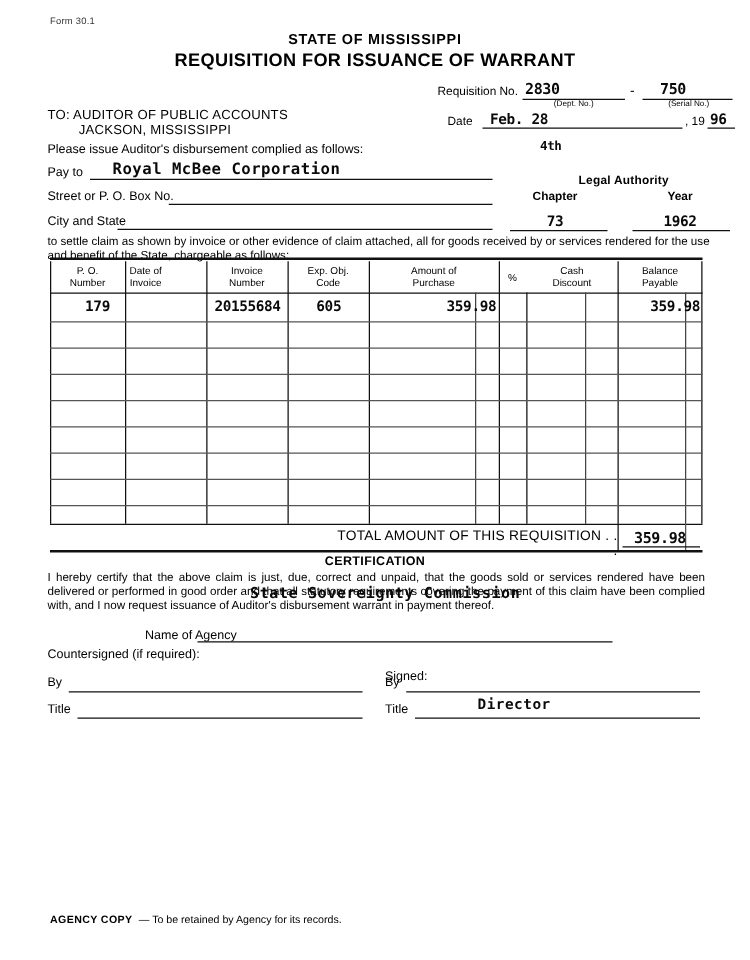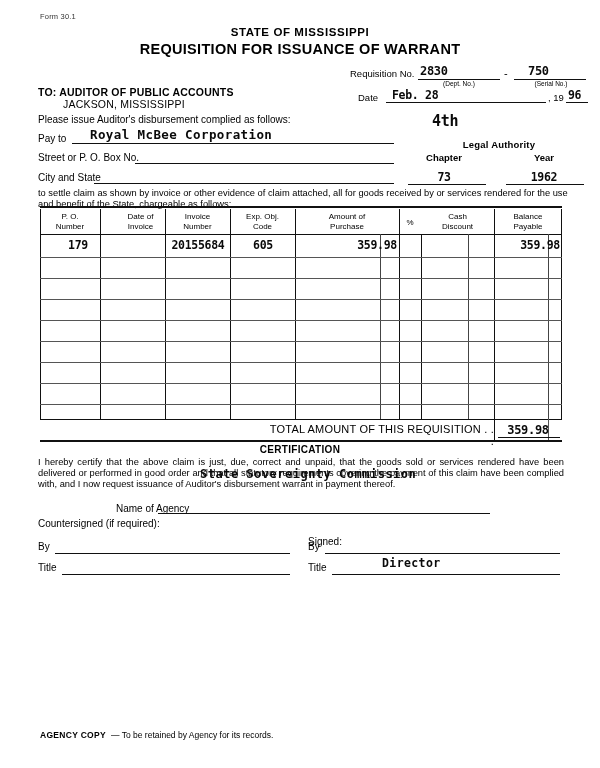--- a/index.html
+++ b/index.html
@@ -69,37 +69,37 @@
   .serialno { left: 516px; top: 80px; width: 70px; text-align: center; font-size: 6.5px; }
 
   .date-label { left: 358px; top: 92px; font-size: 9.5px; }
   .date-val { left: 392px; top: 88px; font-size: 11.5px; }
   .date-line { left: 386px; top: 102px; width: 160px; border-bottom: 1px solid #111; height: 0; }
   .comma19 { left: 548px; top: 92px; font-size: 9.5px; }
   .year-val { left: 568px; top: 88px; font-size: 11.5px; }
   .year-line { left: 566px; top: 102px; width: 22px; border-bottom: 1px solid #111; height: 0; }
 
   
-  .to-line1 { left: 38px; top: 86px; font-size: 10.5px; letter-spacing: .2px; font-weight: bold; }
+  .to-line1 { left: 38px; top: 86px; font-size: 10.5px; letter-spacing: .2px; }
   .to-line2 { left: 63px; top: 98px; font-size: 10.5px; letter-spacing: .2px; }
   .please { left: 38px; top: 114px; font-size: 10px; }
 
   
   .payto-label { left: 38px; top: 133px; font-size: 10px; }
   .payto-val { left: 90px; top: 127px; font-size: 12.5px; letter-spacing: .4px; }
   .payto-line { left: 72px; top: 143px; width: 322px; border-bottom: 1.4px solid #111; height: 0; }
 
   .street-label { left: 38px; top: 152px; font-size: 10px; }
   .street-line { left: 135px; top: 163px; width: 259px; border-bottom: 1.2px solid #111; height: 0; }
 
   .city-label { left: 38px; top: 172px; font-size: 10px; }
   .city-line { left: 94px; top: 183px; width: 300px; border-bottom: 1.2px solid #111; height: 0; }
 
   
-  .quarter { left: 432px; top: 112px; font-size: 15px; }
+  .quarter { left: 432px; top: 112px; font-size: 10px; }
   .legal-auth { left: 404px; top: 139px; width: 190px; text-align: center; font-size: 9.5px; font-weight: bold; letter-spacing: .2px;}
   .chapter-lbl { left: 404px; top: 152px; width: 80px; text-align: center; font-size: 9.5px; font-weight: bold; }
   .year-lbl { left: 504px; top: 152px; width: 80px; text-align: center; font-size: 9.5px; font-weight: bold; }
   .chapter-val { left: 404px; top: 170px; width: 80px; text-align: center; font-size: 11.5px; }
   .yearv-val { left: 504px; top: 170px; width: 80px; text-align: center; font-size: 11.5px; }
   .chapter-line { left: 408px; top: 184px; width: 78px; border-bottom: 1.2px solid #111; height: 0; }
   .yearv-line { left: 506px; top: 184px; width: 78px; border-bottom: 1.2px solid #111; height: 0; }
 
   
   .settle {
@@ -257,21 +257,21 @@
     <div class="col-sep" style="left:359px;"></div>
     <div class="col-sep short" style="left:381px;"></div>
     <div class="cent-sep" style="left:428px;"></div>
     <div class="col-sep" style="left:454px;"></div>
     <div class="cent-sep" style="left:508px;"></div>
 
     <div class="th" style="left:0px;width:60px;">
       <span>P. O.</span><br>
       <span>Number</span>
     </div>
-    <div class="th" style="left:68px;width:65px;text-align:center;">
+    <div class="th" style="left:44px;width:65px;text-align:center;">
       <span>Date of</span><br>
       <span>Invoice</span>
     </div>
     <div class="th" style="left:125px;width:65px;">
       <span>Invoice</span><br>
       <span>Number</span>
     </div>
     <div class="th" style="left:190px;width:65px;">
       <span>Exp. Obj.</span><br>
       <span>Code</span>

